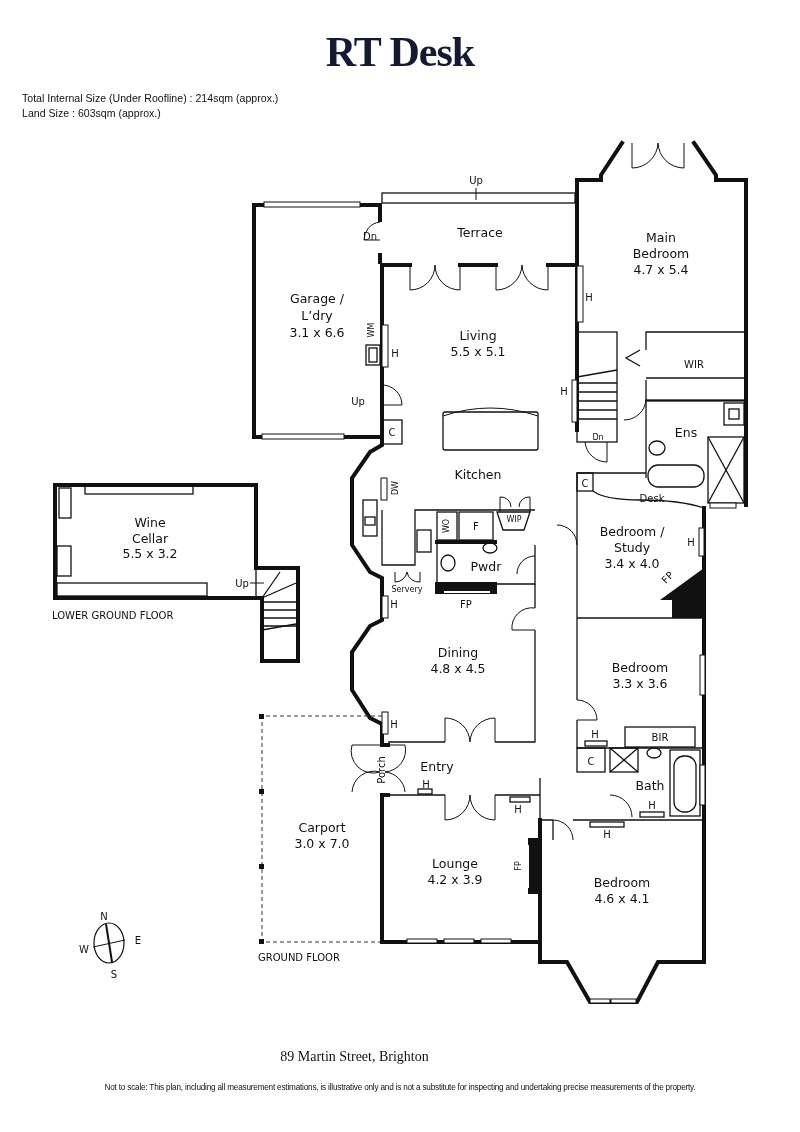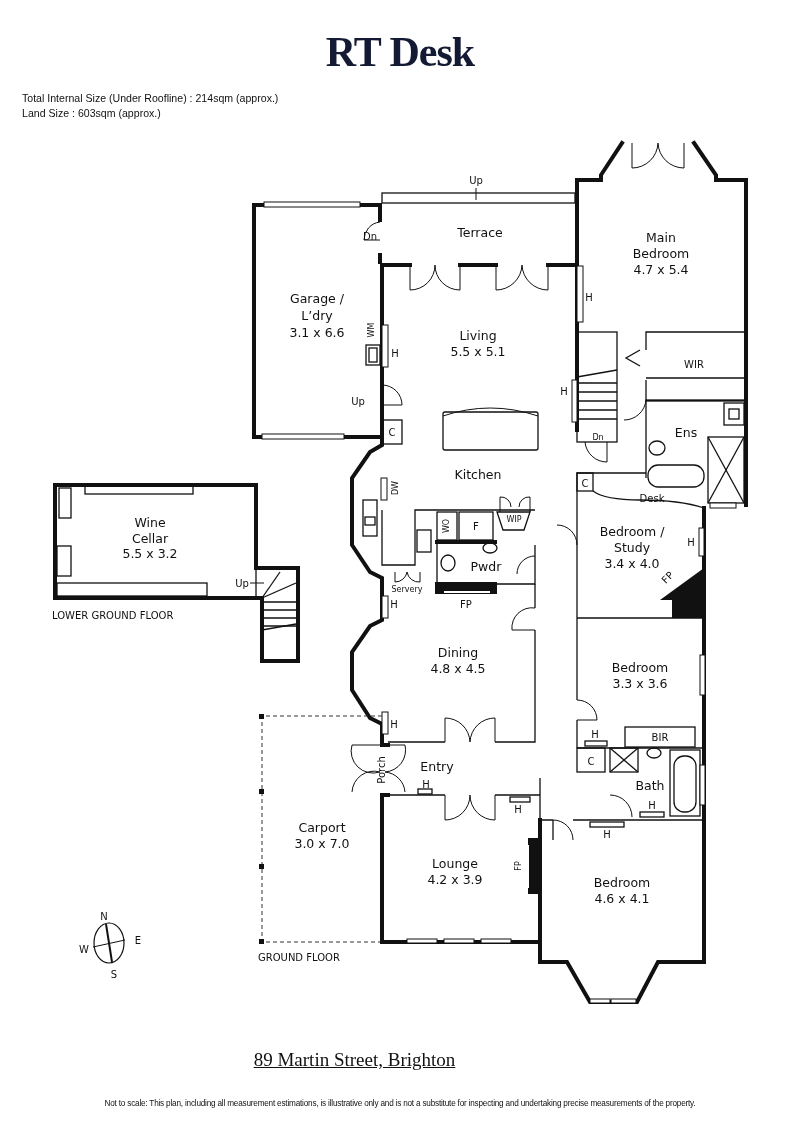--- a/index.html
+++ b/index.html
@@ -4,22 +4,22 @@
 <style>
   html, body { margin:0; padding:0; background:#ffffff; }
   body { width:800px; height:1132px; position:relative; overflow:hidden; font-family:"DejaVu Sans", sans-serif; color:#111; }
   .brand { position:absolute; top:28px; left:0; width:800px; text-align:center; font-family:"Liberation Serif","DejaVu Serif", serif; font-weight:bold; font-size:42px; color:#141a33; letter-spacing:-1px; }
   .sizes { position:absolute; top:91px; left:22px; font-family:"Liberation Sans", sans-serif; font-size:11.5px; line-height:15px; color:#111; transform:scaleX(0.92); transform-origin:left top; }
   svg.plan { position:absolute; top:0; left:0; }
   .rl { font-family:"DejaVu Sans", sans-serif; font-size:12.5px; fill:#111; text-anchor:middle; }
   .sm { font-family:"DejaVu Sans", sans-serif; font-size:10px; fill:#111; text-anchor:middle; }
   .xs { font-family:"DejaVu Sans", sans-serif; font-size:8px; fill:#111; text-anchor:middle; }
   .fl { font-family:"DejaVu Sans", sans-serif; font-size:10px; fill:#111; }
-  .address { position:absolute; top:1049px; left:0; width:709px; text-align:center; font-family:"Liberation Serif","DejaVu Serif", serif; font-size:19px; color:#111;text-decoration:underline; }
-  .disclaimer { position:absolute; top:1083px; left:0; width:800px; text-align:center; font-family:"Liberation Sans", sans-serif; font-size:8.2px; color:#111; letter-spacing:-0.2px;margin-top:16px; }
+  .address { position:absolute; top:1049px; left:0; width:709px; text-align:center; font-family:"Liberation Serif","DejaVu Serif", serif; font-size:14px; color:#111; }
+  .disclaimer { position:absolute; top:1083px; left:0; width:800px; text-align:center; font-family:"Liberation Sans", sans-serif; font-size:8.2px; color:#111; letter-spacing:-0.2px; }
   .w { stroke:#111; stroke-width:4; fill:none; stroke-linecap:square; }
   .t { stroke:#111; stroke-width:1.3; fill:none; }
   .win { stroke:#111; stroke-width:1; fill:#fff; }
   .d { stroke:#111; stroke-width:1; fill:none; }
   .dash { stroke:#333; stroke-width:1; fill:none; stroke-dasharray:4 3; }
 </style>
 </head>
 <body>
 
 <div class="brand">RT Desk</div>

